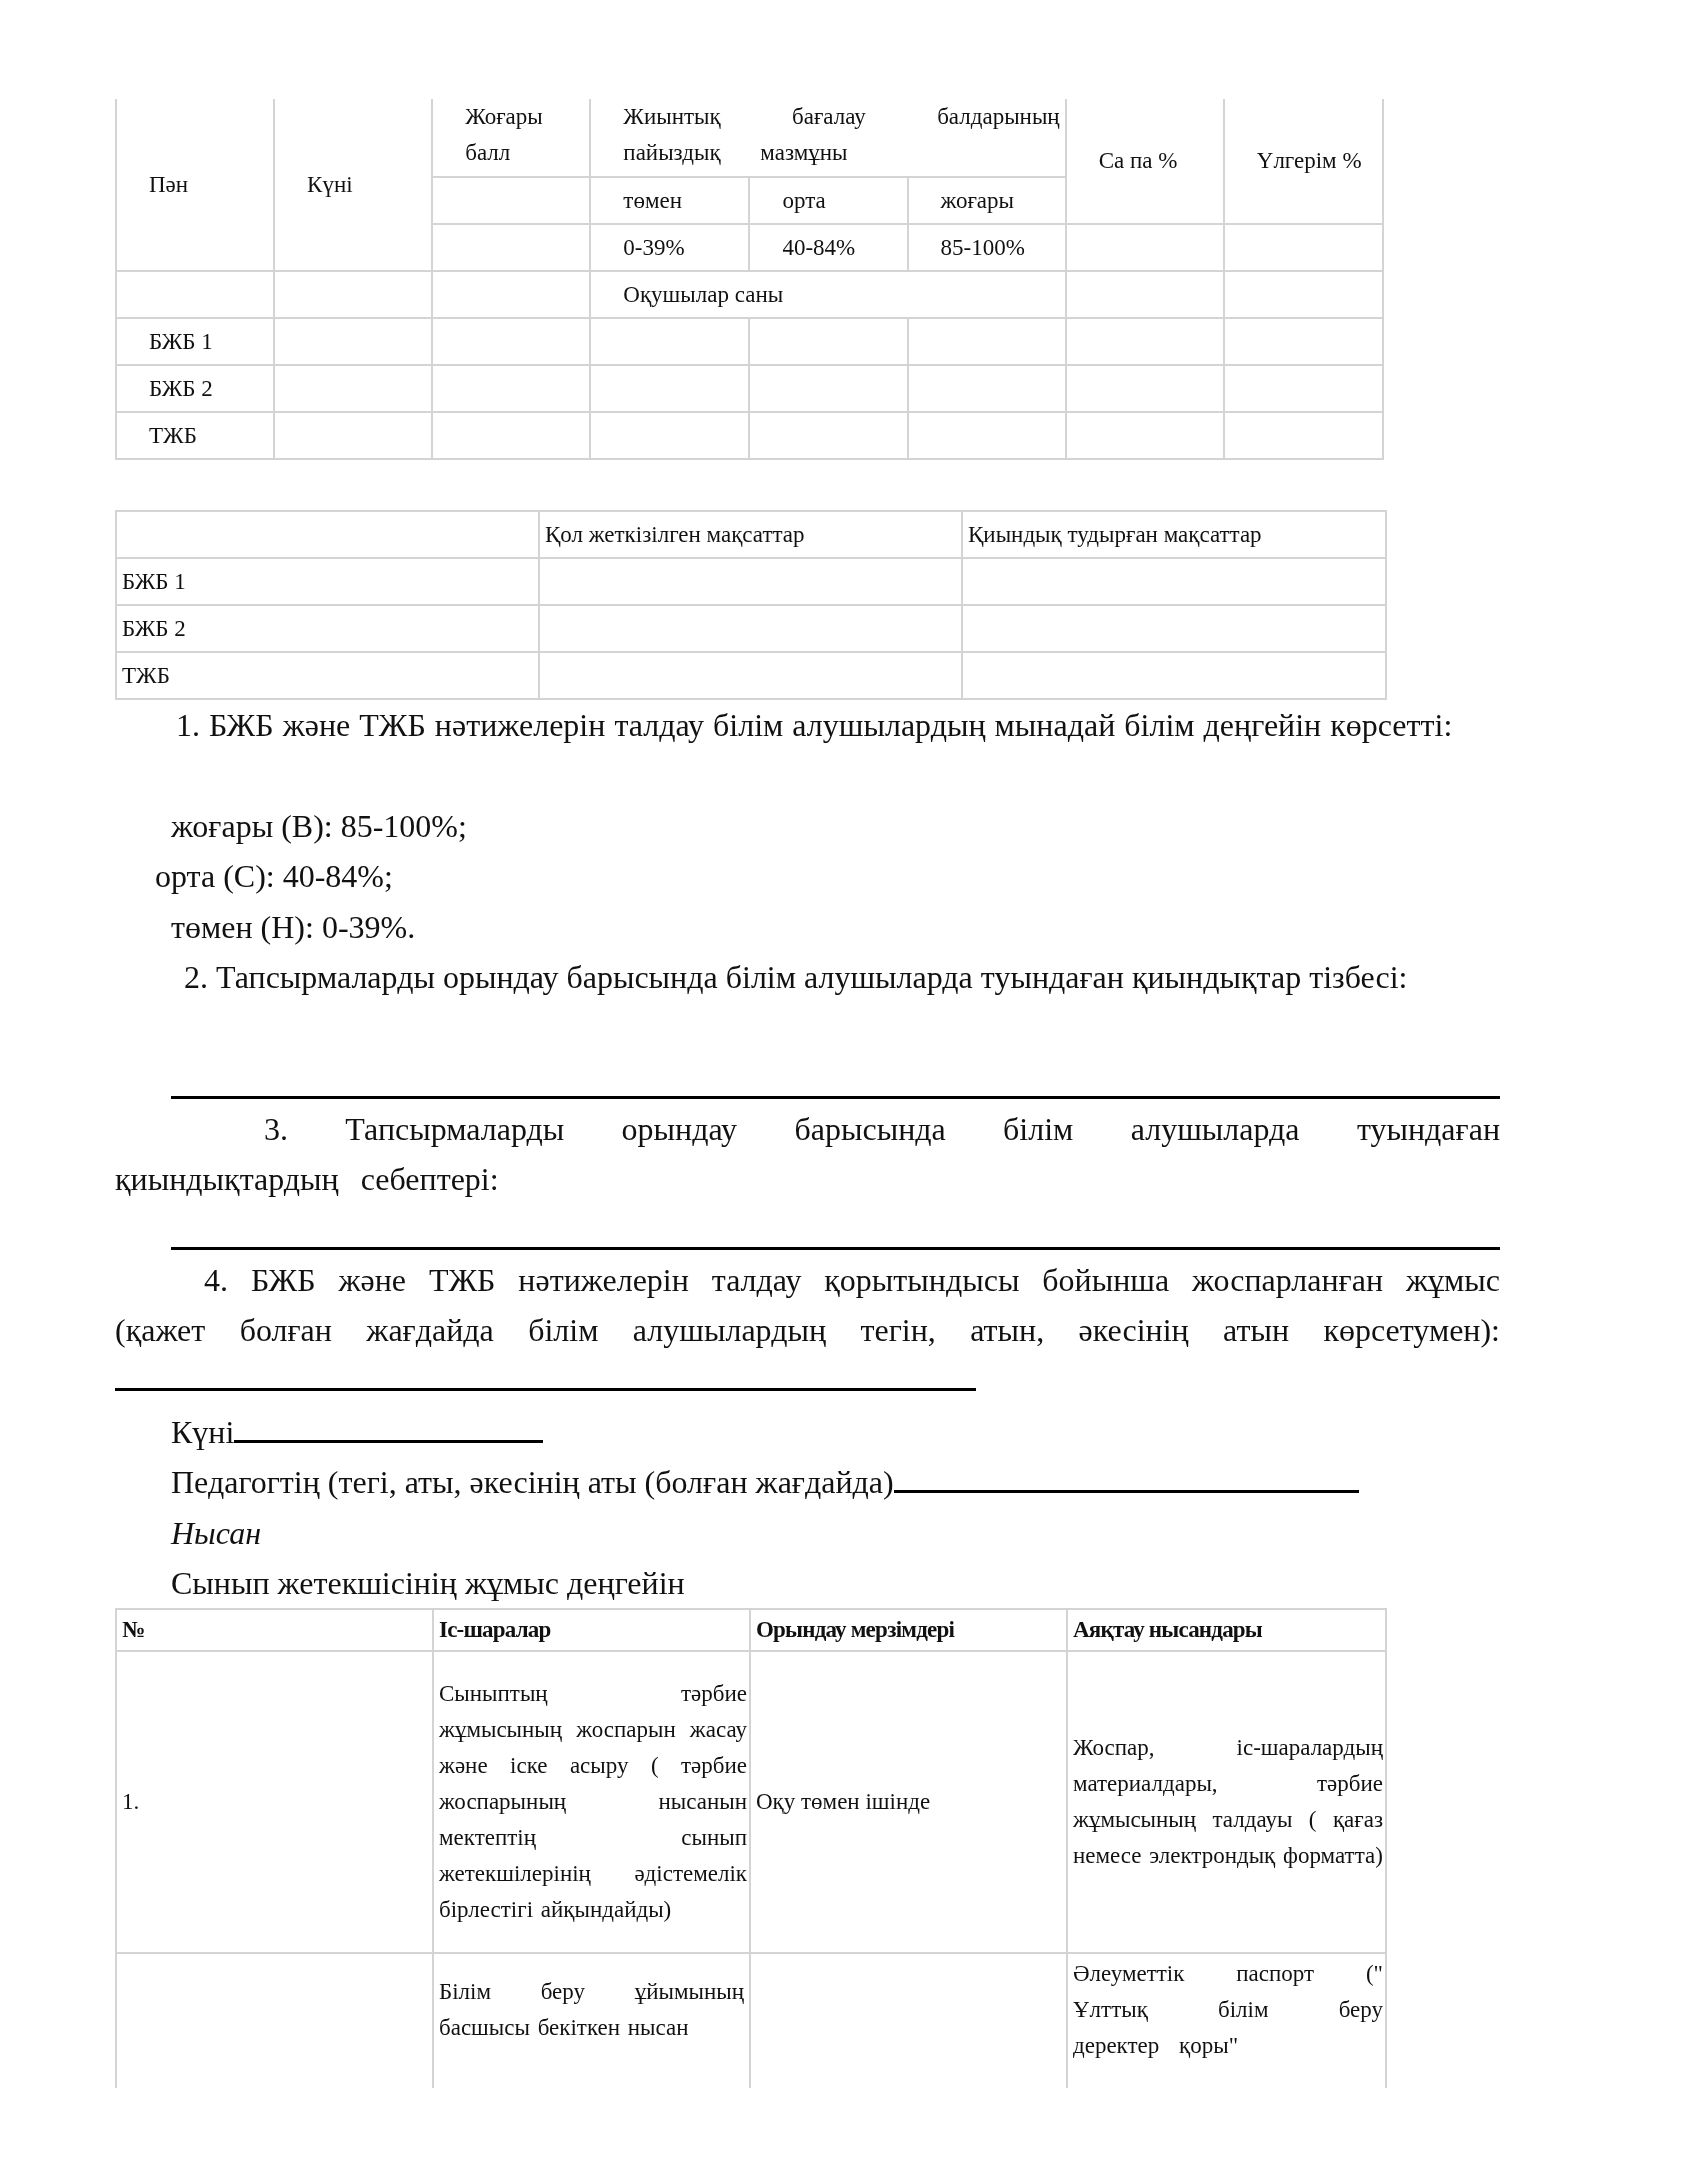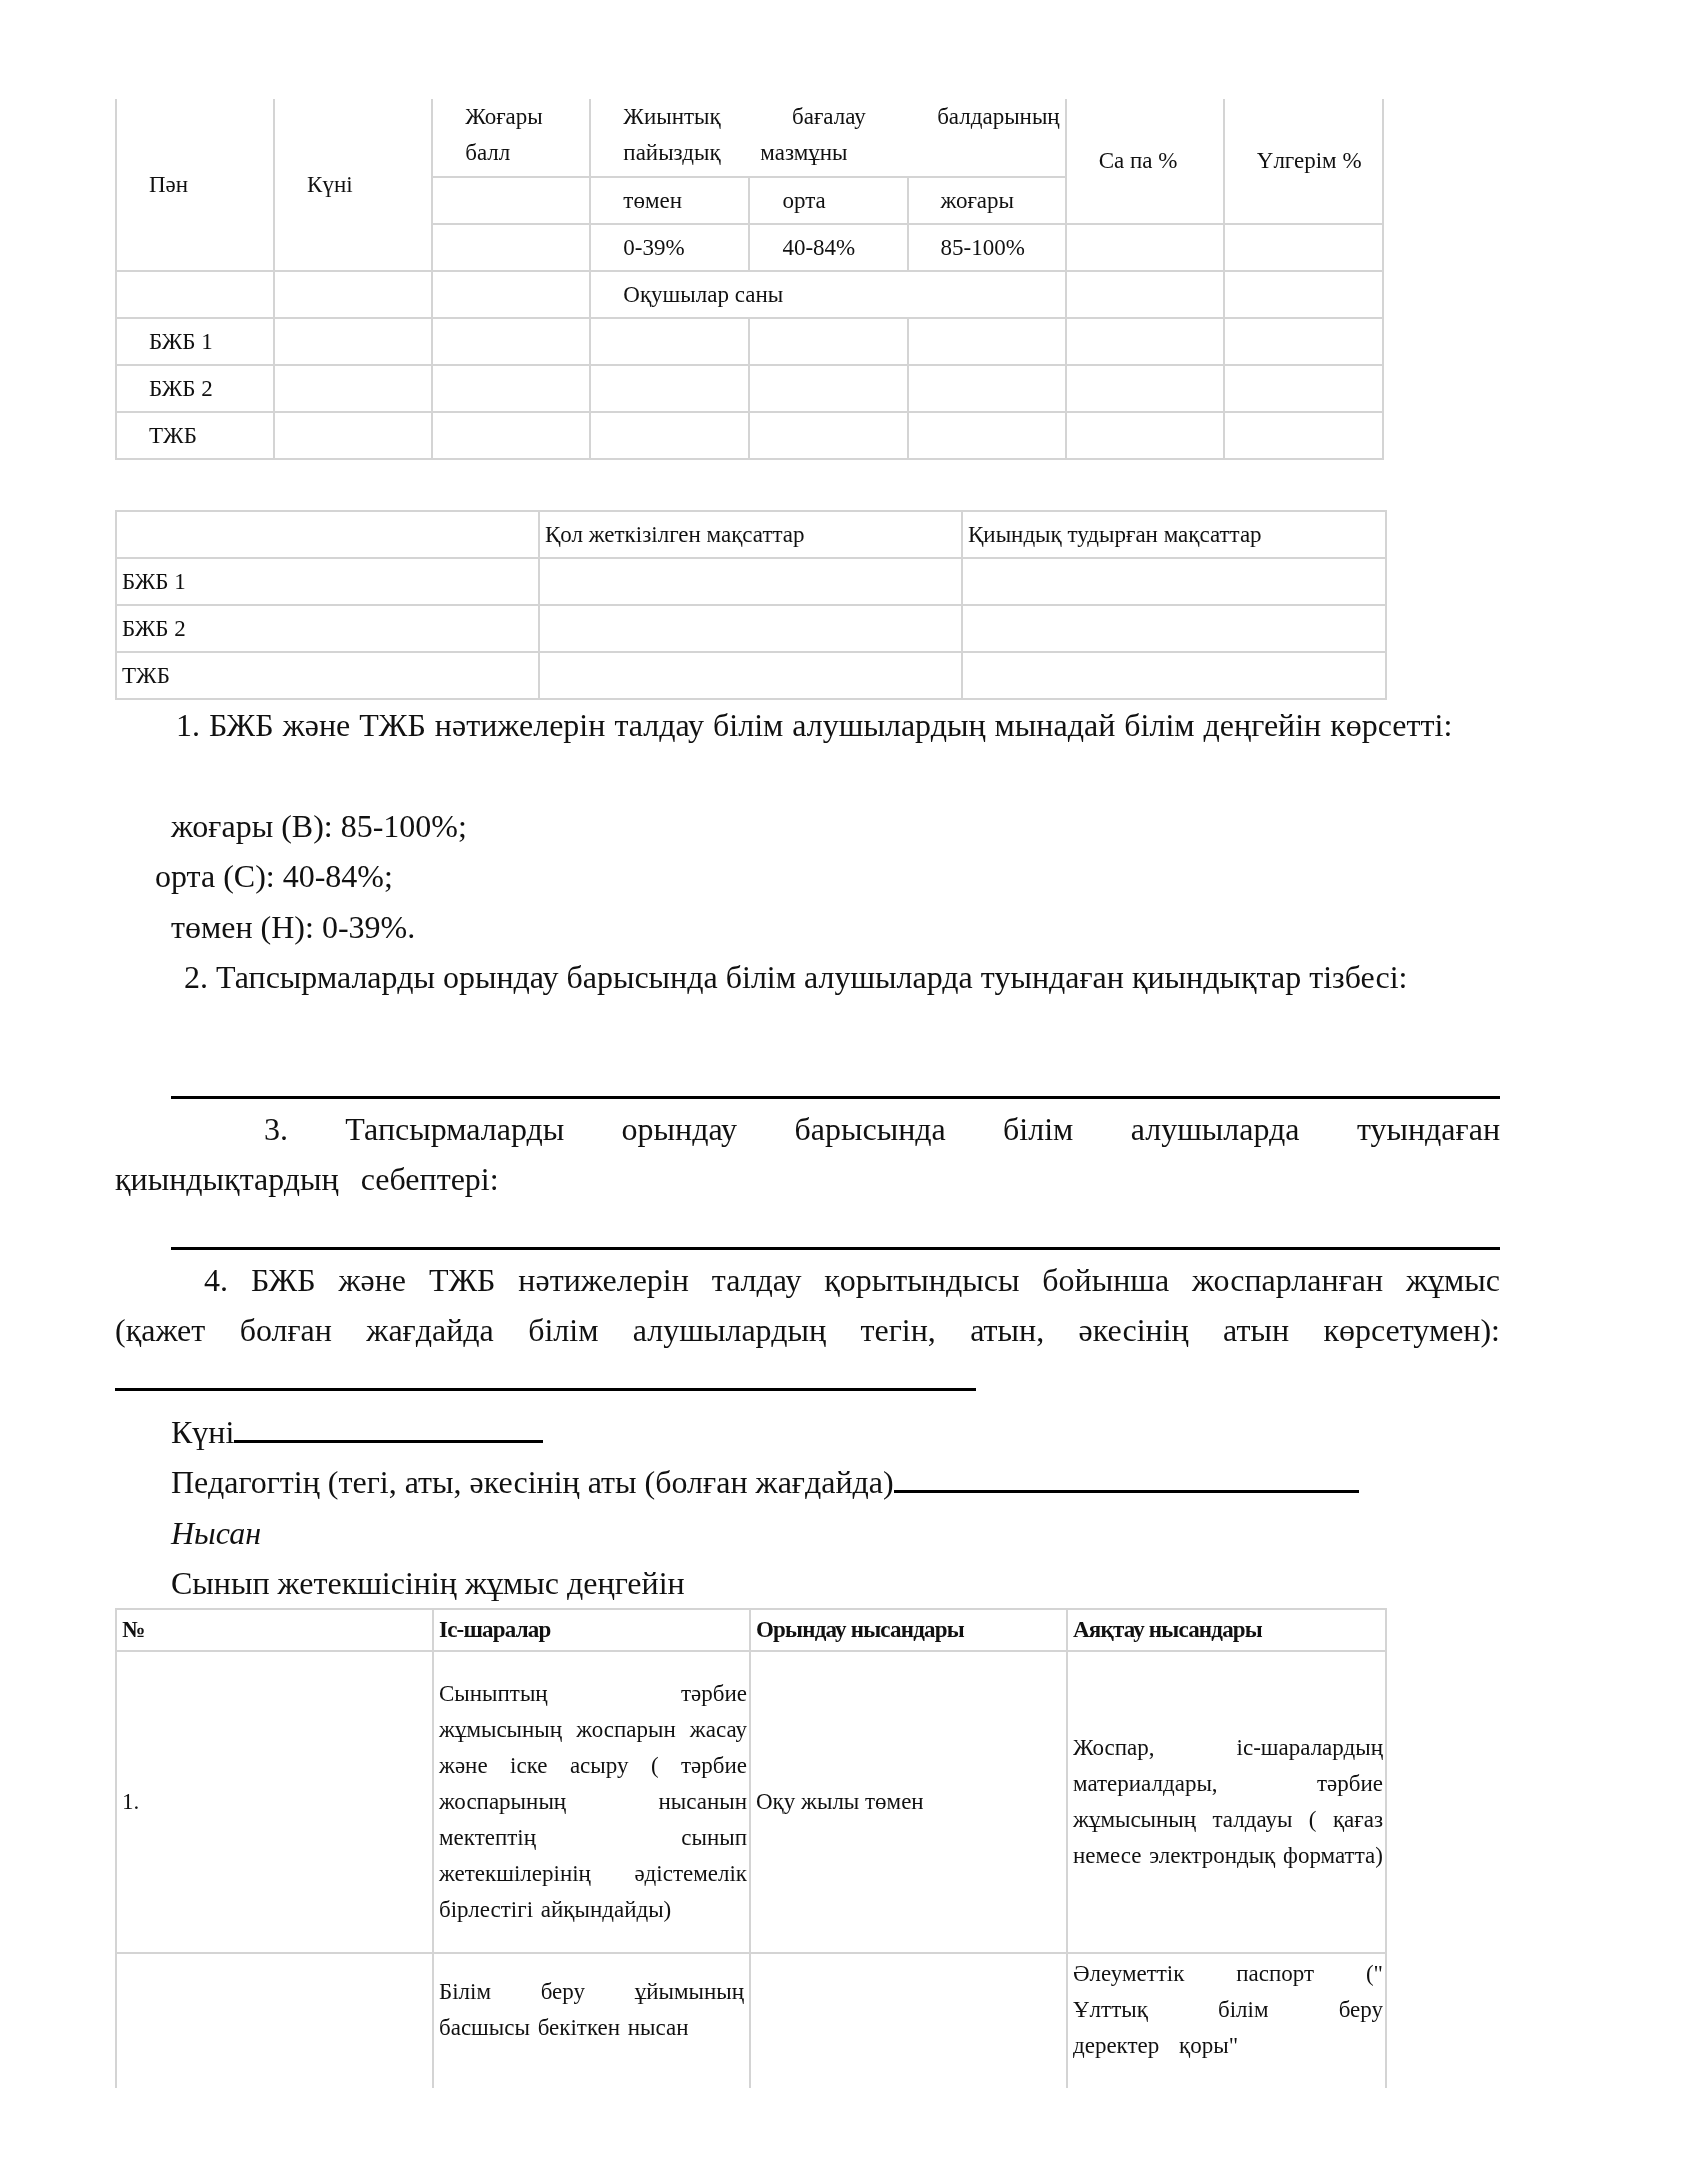--- a/index.html
+++ b/index.html
@@ -169,27 +169,27 @@
   <colgroup>
       <col style="width:317px">
       <col style="width:317px">
       <col style="width:317px">
       <col style="width:319px">
     </colgroup>
   <tbody>
       <tr>
     <th>№</th>
     <th>Іс-шаралар</th>
-    <th>Орындау нысандары</th>
+    <th>Орындау мерзімдері</th>
     <th>Аяқтау нысандары</th>
   </tr>
   <tr style="height:302px">
     <td>1.</td>
     <td class="just" style="padding-right:2px">Сыныптың тәрбие жұмысының жоспарын жасау және іске асыру ( тәрбие жоспарының нысанын мектептің сынып жетекшілерінің әдістемелік бірлестігі айқындайды)</td>
-    <td>Оқу жылы төмен</td>
+    <td>Оқу төмен ішінде</td>
     <td class="just" style="padding-right:2px">Жоспар, іс-шаралардың материалдары, тәрбие жұмысының талдауы ( қағаз немесе электрондық форматта)</td>
   </tr>
   <tr class="cut">
     <td></td>
     <td class="just" style="padding-top:20px">Білім беру ұйымының басшысы бекіткен нысан</td>
     <td></td>
     <td class="just" style="padding-right:2px; word-spacing:14px">Әлеуметтік паспорт (" Ұлттық білім беру деректер қоры"</td>
   </tr>
 </tbody>
   </table>

